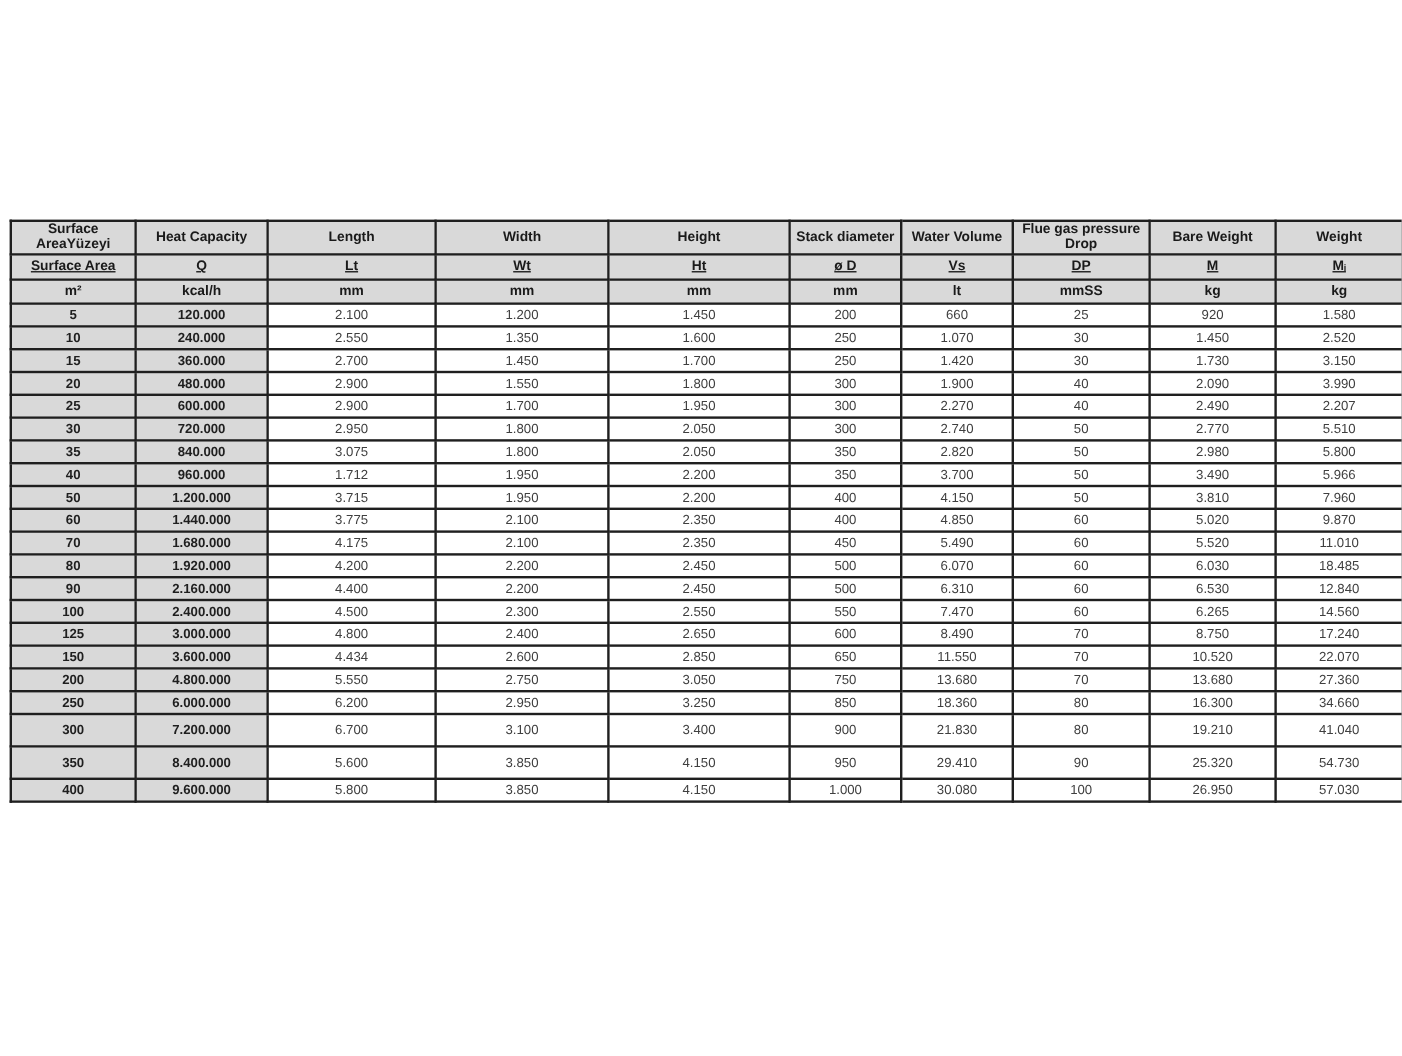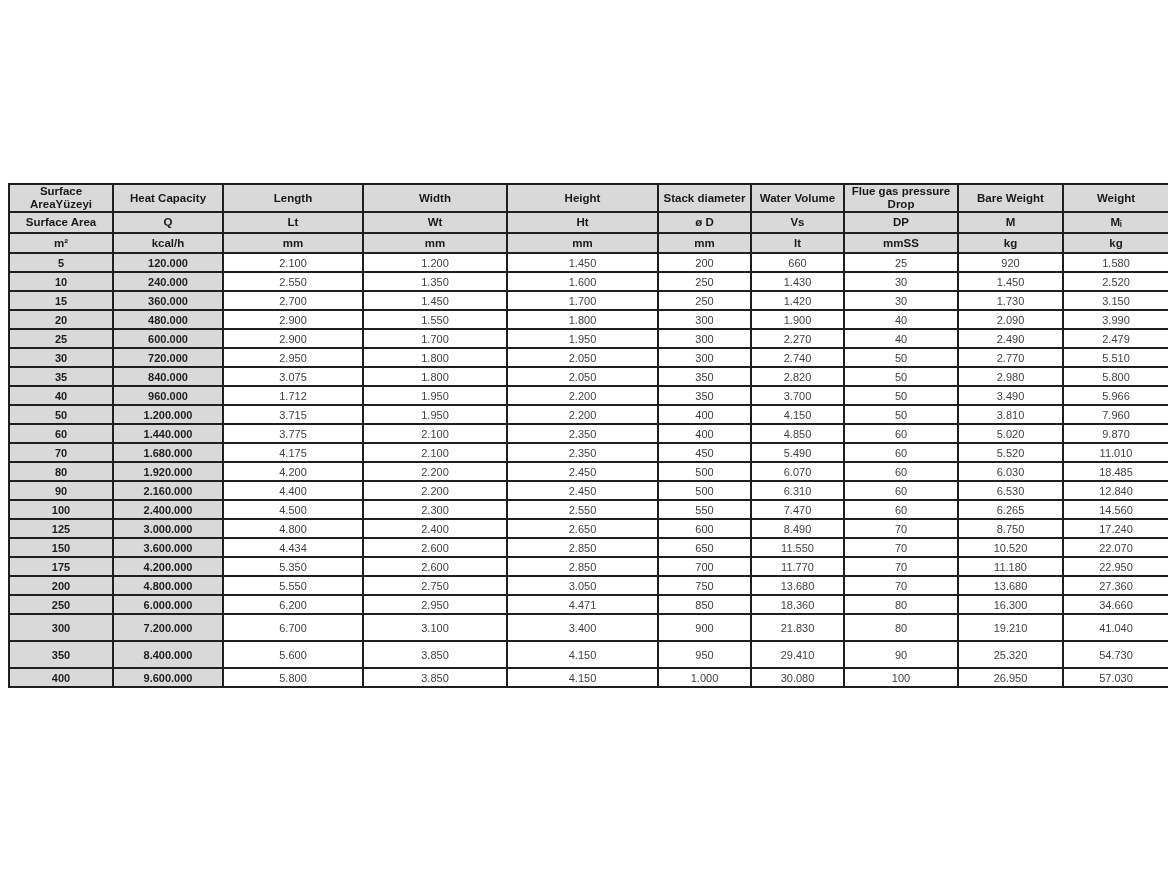--- a/index.html
+++ b/index.html
@@ -36,21 +36,21 @@
     white-space: normal;
     line-height: 1.15;
   }
   thead th {
     background: #d9d9d9;
     font-weight: bold;
     font-size: 11.5px;
     color: #1a1a1a;
   }
   tr.h-title  { height: 23px; }
-  tr.h-symbol { height: 21px; }
+  tr.h-symbol { height: 21px; text-decoration: underline; }
   tr.h-unit   { height: 20px; }
   tbody tr    { height: 19px; }
   tbody tr.tall { height: 27px; }
   tbody td {
     background: #ffffff;
     font-size: 11px;
     color: #3f3f3f;
     font-weight: normal;
   }
   tbody td.label-cell {
@@ -127,21 +127,21 @@
           <td>920</td>
           <td>1.580</td>
         </tr>
         <tr>
           <td class="label-cell">10</td>
           <td class="label-cell">240.000</td>
           <td>2.550</td>
           <td>1.350</td>
           <td>1.600</td>
           <td>250</td>
-          <td>1.430</td>
+          <td>1.070</td>
           <td>30</td>
           <td>1.450</td>
           <td>2.520</td>
         </tr>
         <tr>
           <td class="label-cell">15</td>
           <td class="label-cell">360.000</td>
           <td>2.700</td>
           <td>1.450</td>
           <td>1.700</td>
@@ -166,21 +166,21 @@
         <tr>
           <td class="label-cell">25</td>
           <td class="label-cell">600.000</td>
           <td>2.900</td>
           <td>1.700</td>
           <td>1.950</td>
           <td>300</td>
           <td>2.270</td>
           <td>40</td>
           <td>2.490</td>
-          <td>2.479</td>
+          <td>2.207</td>
         </tr>
         <tr>
           <td class="label-cell">30</td>
           <td class="label-cell">720.000</td>
           <td>2.950</td>
           <td>1.800</td>
           <td>2.050</td>
           <td>300</td>
           <td>2.740</td>
           <td>50</td>
@@ -301,49 +301,37 @@
           <td>4.434</td>
           <td>2.600</td>
           <td>2.850</td>
           <td>650</td>
           <td>11.550</td>
           <td>70</td>
           <td>10.520</td>
           <td>22.070</td>
         </tr>
         <tr>
-          <td class="label-cell">175</td>
-          <td class="label-cell">4.200.000</td>
-          <td>5.350</td>
-          <td>2.600</td>
-          <td>2.850</td>
-          <td>700</td>
-          <td>11.770</td>
-          <td>70</td>
-          <td>11.180</td>
-          <td>22.950</td>
-        </tr>
-        <tr>
           <td class="label-cell">200</td>
           <td class="label-cell">4.800.000</td>
           <td>5.550</td>
           <td>2.750</td>
           <td>3.050</td>
           <td>750</td>
           <td>13.680</td>
           <td>70</td>
           <td>13.680</td>
           <td>27.360</td>
         </tr>
         <tr>
           <td class="label-cell">250</td>
           <td class="label-cell">6.000.000</td>
           <td>6.200</td>
           <td>2.950</td>
-          <td>4.471</td>
+          <td>3.250</td>
           <td>850</td>
           <td>18.360</td>
           <td>80</td>
           <td>16.300</td>
           <td>34.660</td>
         </tr>
         <tr class="tall">
           <td class="label-cell">300</td>
           <td class="label-cell">7.200.000</td>
           <td>6.700</td>

